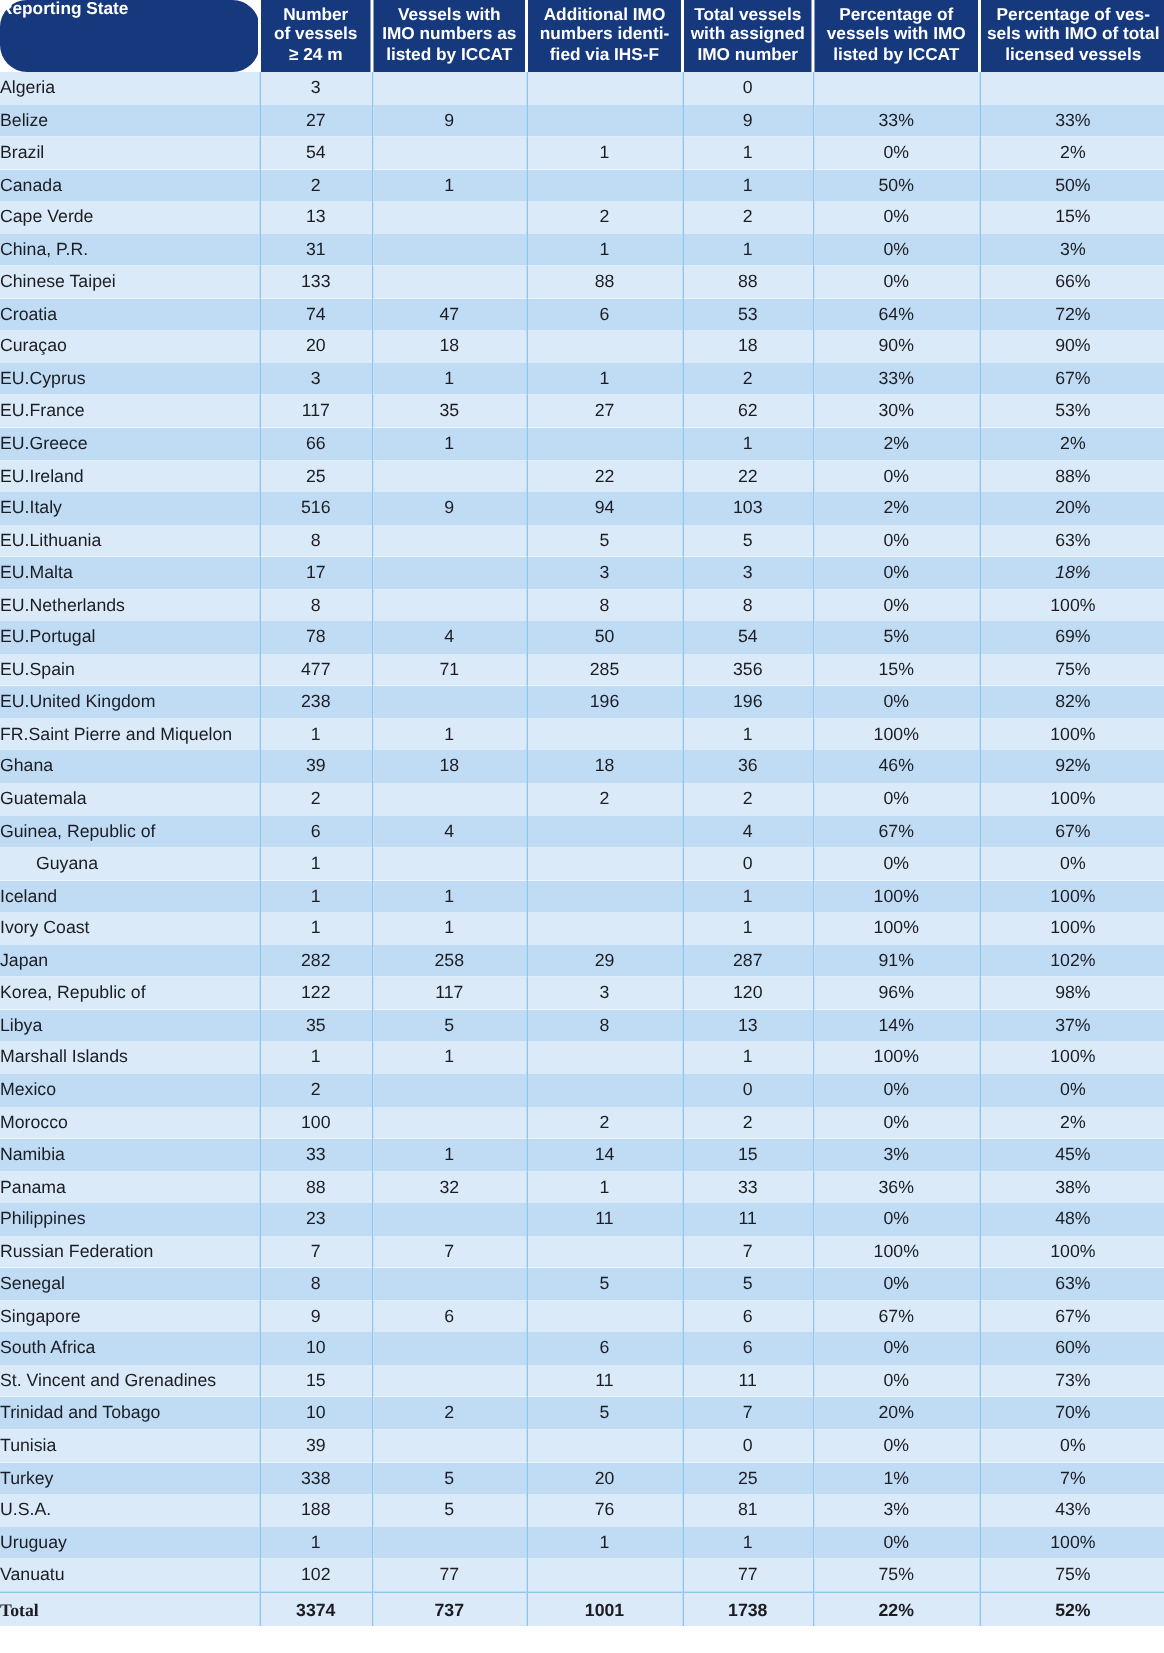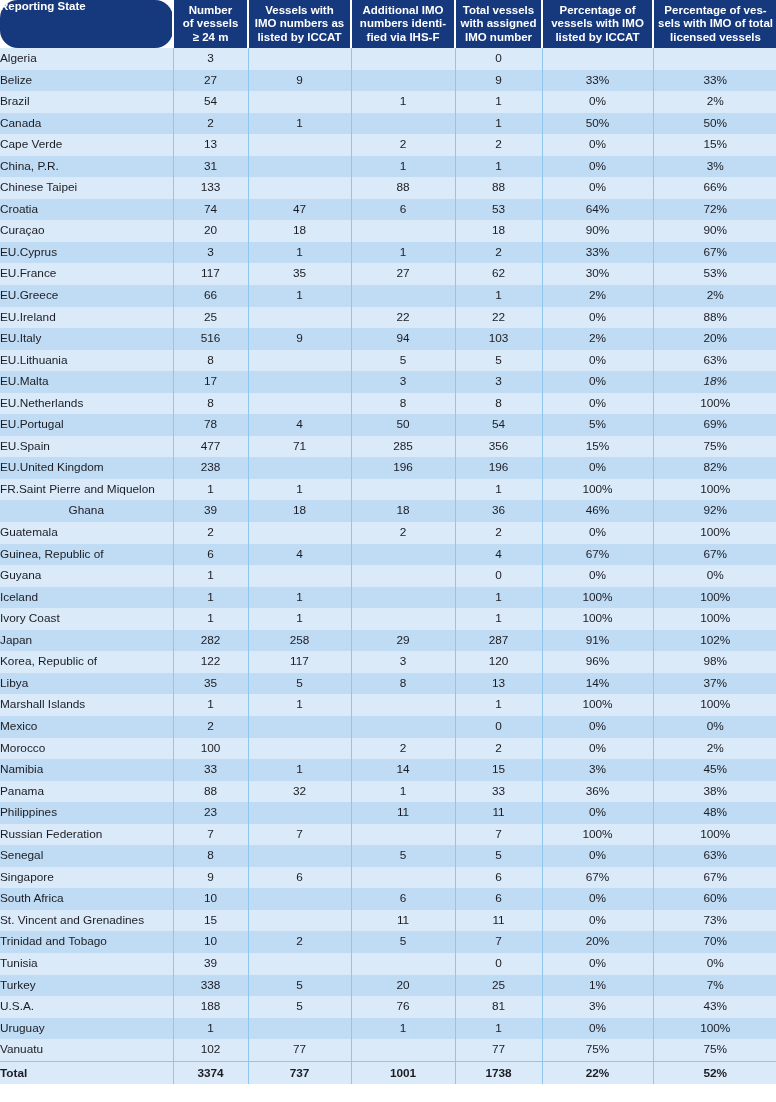--- a/index.html
+++ b/index.html
@@ -306,21 +306,21 @@
       <tr class="even">
         <td class="state" style="width: 173px;">FR.Saint Pierre and Miquelon</td>
         <td style="width: 75px;">1</td>
         <td style="width: 103px;">1</td>
         <td style="width: 103px;"></td>
         <td style="width: 87px;">1</td>
         <td style="width: 111px;">100%</td>
         <td style="width: 124px;">100%</td>
       </tr>
       <tr class="odd">
-        <td class="state" style="width: 173px; text-align: center;">Ghana</td>
+        <td class="state" style="width: 173px;">Ghana</td>
         <td style="width: 75px;">39</td>
         <td style="width: 103px;">18</td>
         <td style="width: 103px;">18</td>
         <td style="width: 87px;">36</td>
         <td style="width: 111px;">46%</td>
         <td style="width: 124px;">92%</td>
       </tr>
       <tr class="even">
         <td class="state" style="width: 173px;">Guatemala</td>
         <td style="width: 75px;">2</td>
@@ -333,21 +333,21 @@
       <tr class="odd">
         <td class="state" style="width: 173px;">Guinea, Republic of</td>
         <td style="width: 75px;">6</td>
         <td style="width: 103px;">4</td>
         <td style="width: 103px;"></td>
         <td style="width: 87px;">4</td>
         <td style="width: 111px;">67%</td>
         <td style="width: 124px;">67%</td>
       </tr>
       <tr class="even">
-        <td class="state" style="width: 173px;">Guyana</td>
+        <td class="state" style="width: 173px; padding-left: 24px;">Guyana</td>
         <td style="width: 75px;">1</td>
         <td style="width: 103px;"></td>
         <td style="width: 103px;"></td>
         <td style="width: 87px;">0</td>
         <td style="width: 111px;">0%</td>
         <td style="width: 124px;">0%</td>
       </tr>
       <tr class="odd">
         <td class="state" style="width: 173px;">Iceland</td>
         <td style="width: 75px;">1</td>
@@ -540,21 +540,21 @@
       <tr class="even">
         <td class="state" style="width: 173px;">Vanuatu</td>
         <td style="width: 75px;">102</td>
         <td style="width: 103px;">77</td>
         <td style="width: 103px;"></td>
         <td style="width: 87px;">77</td>
         <td style="width: 111px;">75%</td>
         <td style="width: 124px;">75%</td>
       </tr>
       <tr class="total">
-        <td class="state" style="width: 173px;">Total</td>
+        <td class="state" style="width: 173px; font-family: Liberation Serif, serif;">Total</td>
         <td style="width: 75px;">3374</td>
         <td style="width: 103px;">737</td>
         <td style="width: 103px; margin-left: 36px;">1001</td>
         <td style="width: 87px;">1738</td>
         <td style="width: 111px;">22%</td>
         <td style="width: 124px;">52%</td>
       </tr>
     </tbody>
 </table>
 

